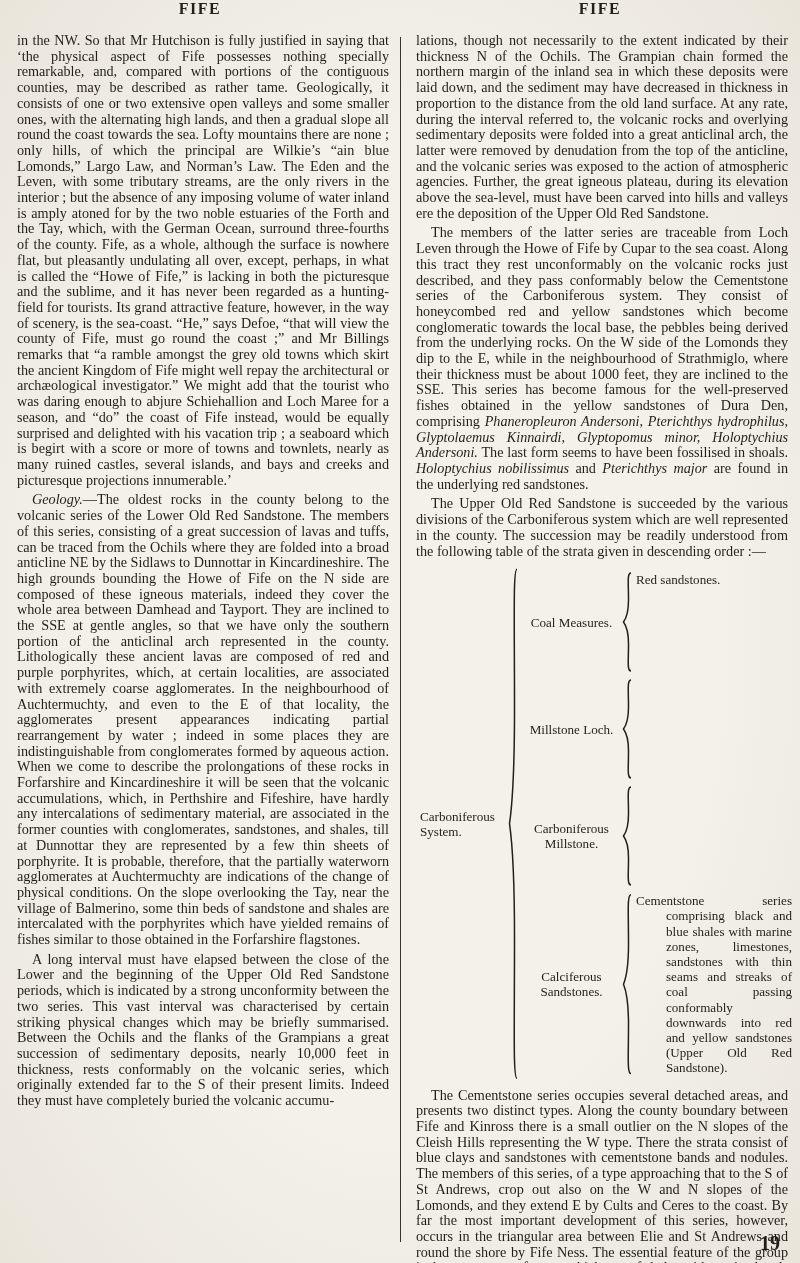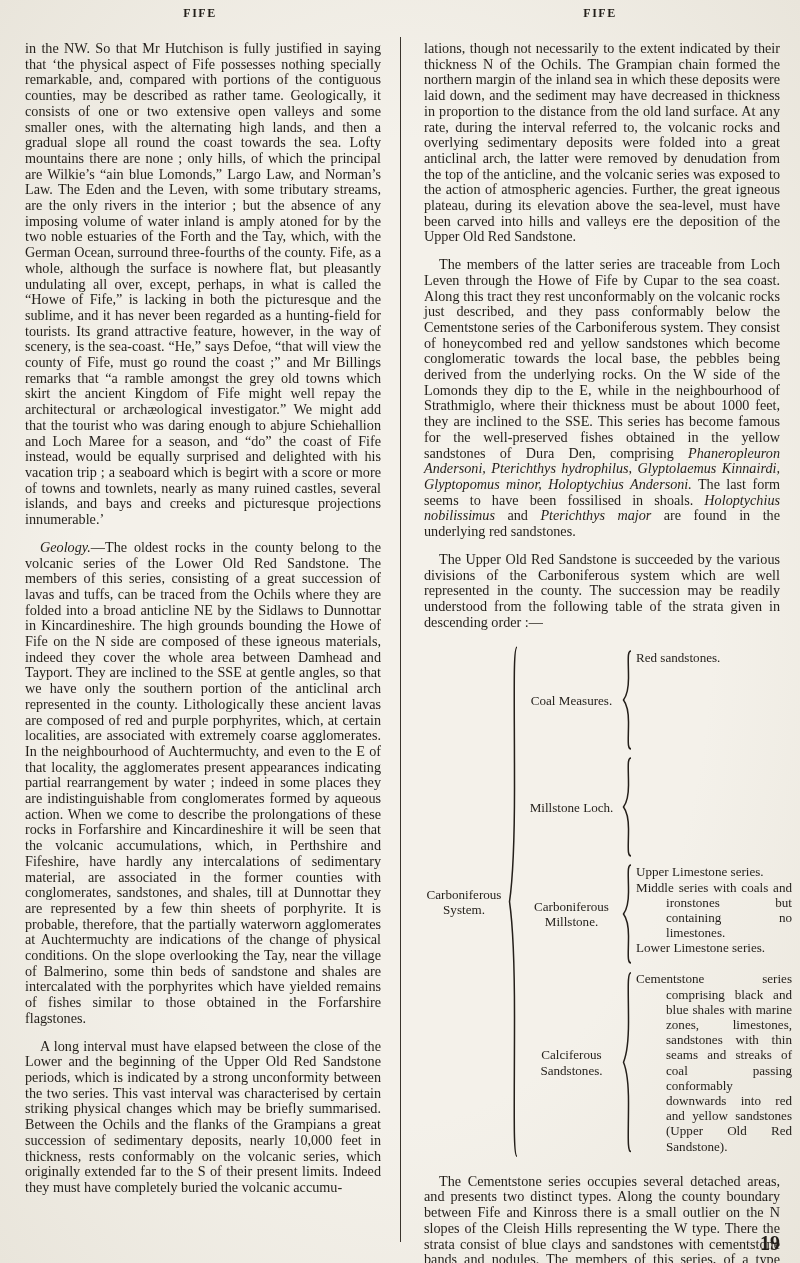--- a/index.html
+++ b/index.html
@@ -3,32 +3,32 @@
 <meta charset="utf-8">
 <style>
   html,body{margin:0;padding:0;}
   body{
     width:800px;height:1263px;overflow:hidden;position:relative;
     background:radial-gradient(ellipse at center,#f4f1ea 55%,#e9e5db 100%);
     font-family:"Liberation Serif","DejaVu Serif",serif;
     color:#221e19;
   }
   .runhead-row{display:flex;height:27px;}
-  .runhead{width:50%;text-align:center;font-weight:bold;font-size:12px;letter-spacing:1.5px;padding-top:6px;}
+  .runhead{width:50%;text-align:center;font-weight:bold;font-size:16px;letter-spacing:1.5px;}
   .divider{position:absolute;left:400px;top:37px;height:1205px;width:1px;background:#3a342c;}
   .cols{display:flex;padding:2px 8px 0 13px;}
   .col{width:385px;font-size:14.2px;line-height:15.7px;}
   .col-left{padding-right:9px;}
   .col-right{padding-left:10px;}
-  .para{margin:12px;text-align:justify;hyphens:auto;}
+  .para{margin:4px;text-align:justify;hyphens:auto;}
   .para.ind{text-indent:15px;}
   .para i{}
   
   .strata{display:flex;margin:5px 0 3px 8px;font-size:13.1px;line-height:15.2px;}
-  .syslabel{width:88px;flex:none;display:flex;align-items:center;justify-content:center;text-align:center;}
+  .syslabel{width:88px;flex:none;display:flex;align-items:center;justify-content:center;}
   .bigbrace{width:13px;flex:none;display:flex;align-items:stretch;}
   .groups{flex:1;padding:1px 0;}
   .tgroup{display:flex;margin:7px 0;align-items:stretch;}
   .tname{width:101px;flex:none;display:flex;align-items:center;justify-content:center;text-align:center;}
   .gbrace{width:12px;flex:none;display:flex;align-items:stretch;}
   .titems{flex:1;padding-left:2px;}
   .titem{text-align:justify;padding-left:30px;text-indent:-30px;}
   .brace-svg{width:10px;height:100%;display:block;}
   .brace-svg path{fill:none;stroke:#241f1a;stroke-width:1.5;}
   .pagenum{position:absolute;right:20px;bottom:8px;font-weight:bold;font-size:20px;}
@@ -81,25 +81,20 @@
                 </svg>
               </div>
             </div>
             <div class="tgroup">
               <div class="tname">Carboniferous Millstone.</div>
               <div class="gbrace">
                 <svg viewBox="0 0 10 100" preserveAspectRatio="none" class="brace-svg">
                   <path d="M9 1 C5 1 6.5 10 6.5 28 C6.5 43 3 48 1.5 50 C3 52 6.5 57 6.5 72 C6.5 90 5 99 9 99" vector-effect="non-scaling-stroke"></path>
                 </svg>
               </div>
-              <div class="titems">
-                <div class="titem">Upper Limestone series.</div>
-                <div class="titem">Middle series with coals and ironstones but containing no limestones.</div>
-                <div class="titem">Lower Limestone series.</div>
-              </div>
             </div>
             <div class="tgroup">
               <div class="tname">Calciferous Sandstones.</div>
               <div class="gbrace">
                 <svg viewBox="0 0 10 100" preserveAspectRatio="none" class="brace-svg">
                   <path d="M9 1 C5 1 6.5 10 6.5 28 C6.5 43 3 48 1.5 50 C3 52 6.5 57 6.5 72 C6.5 90 5 99 9 99" vector-effect="non-scaling-stroke"></path>
                 </svg>
               </div>
               <div class="titems">
                 <div class="titem">Cementstone series comprising black and blue shales with marine zones, limestones, sandstones with thin seams and streaks of coal passing conformably downwards into red and yellow sandstones (Upper Old Red Sandstone).</div>

